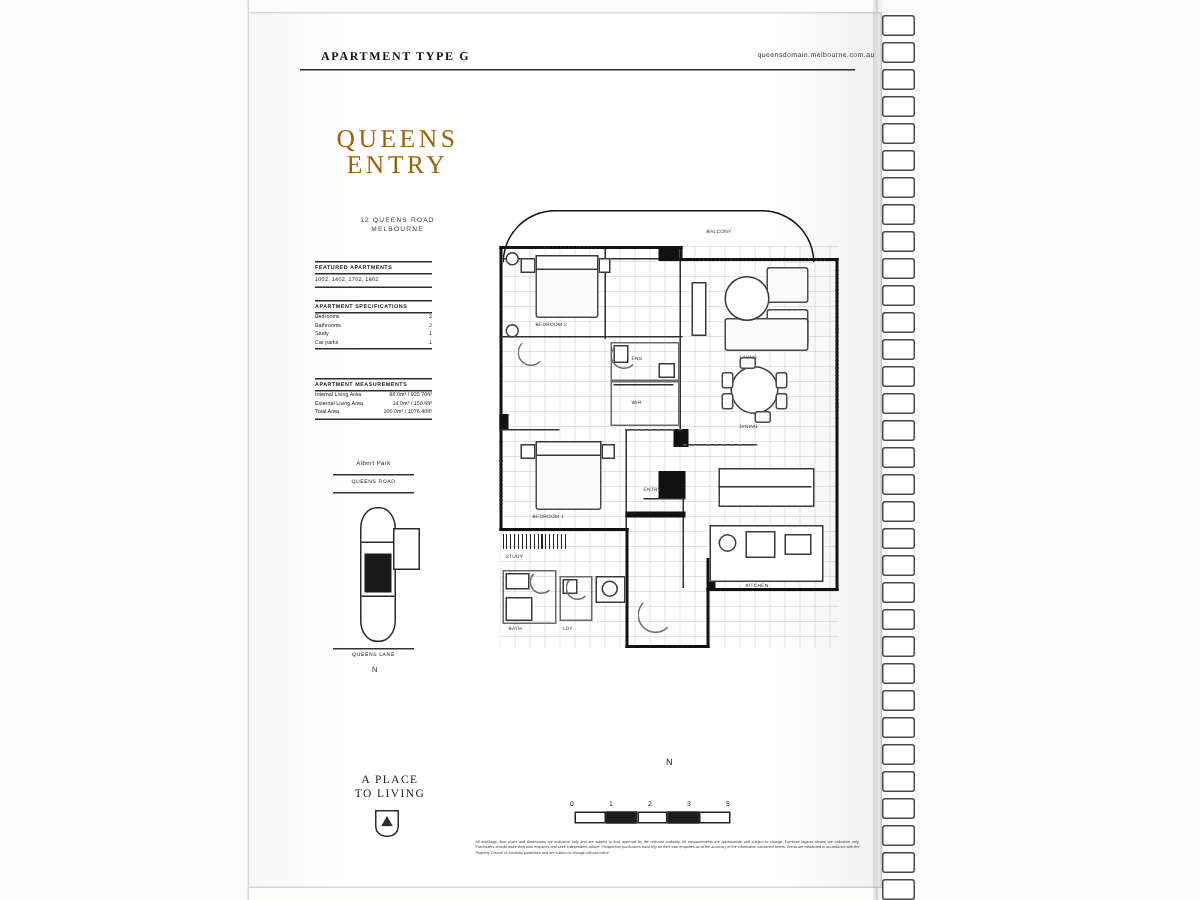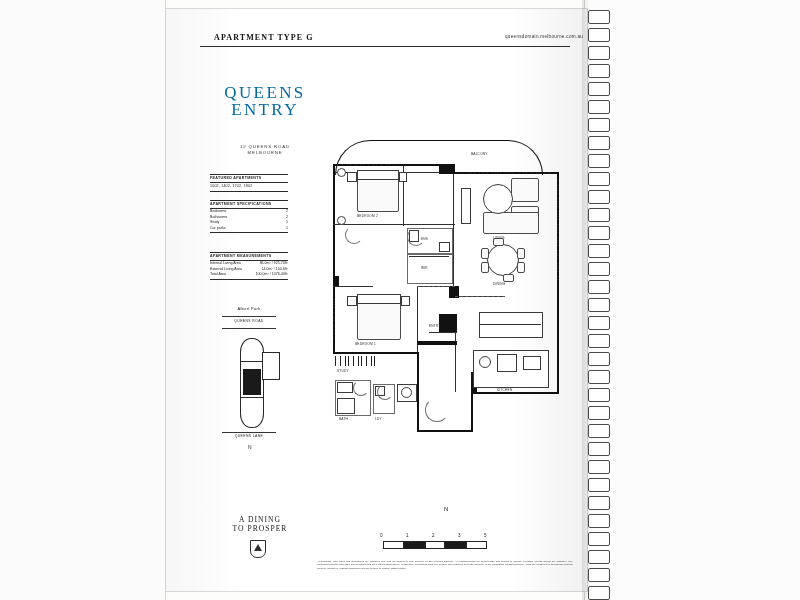--- a/index.html
+++ b/index.html
@@ -60,21 +60,21 @@
   .hdr-url{
     position:absolute;left:505px;top:34px;
     font-size:4.6px;letter-spacing:.3px;color:#333;
     font-family:"Liberation Sans", sans-serif;
   }
   
   .brand{
     position:absolute;left:222px;top:84px;width:86px;text-align:center;
   }
   .brand .l1,.brand .l2{
-    display:block;font-size:17px;letter-spacing:2.4px;color:#0369a1;line-height:17px;
+    display:block;font-size:17px;letter-spacing:2.4px;color:#a16207;line-height:17px;
     font-family:"Liberation Serif", serif;
   }
   .brand-addr{
     position:absolute;left:210px;top:144px;width:110px;text-align:center;
     font-size:4.4px;letter-spacing:.8px;color:#3a3a3a;line-height:6px;
     font-family:"Liberation Sans", sans-serif;
   }
   
   .info{
     position:absolute;left:210px;width:78px;
@@ -270,22 +270,22 @@
       <div class="seg" style="top:58px;"></div>
       <div class="unit"></div>
     </div>
     <div class="keyplan-wing" style="left:97px;top:344px;"></div>
 
     <div class="loc-rule" style="left:57px;top:424px;"></div>
     <div class="loc-lane" style="left:45px;top:426px;">QUEENS LANE</div>
     <div class="northmark" style="left:83px;top:436px;">N</div>
 
     <div class="tagline" style="left:49px;top:507px;">
-      <div>A DINING</div>
-      <div>TO PROSPER</div>
+      <div>A PLACE</div>
+      <div>TO LIVING</div>
     </div>
     <div class="crest" style="left:85px;top:532px;"></div>
 
     <div class="plan-north" style="left:279px;top:498px;">N</div>
     <div class="scalenums" style="left:215px;top:525px;">
       <span style="left:0px;">0</span>
       <span style="left:26px;">1</span>
       <span style="left:52px;">2</span>
       <span style="left:78px;">3</span>
       <span style="left:104px;">5</span>

